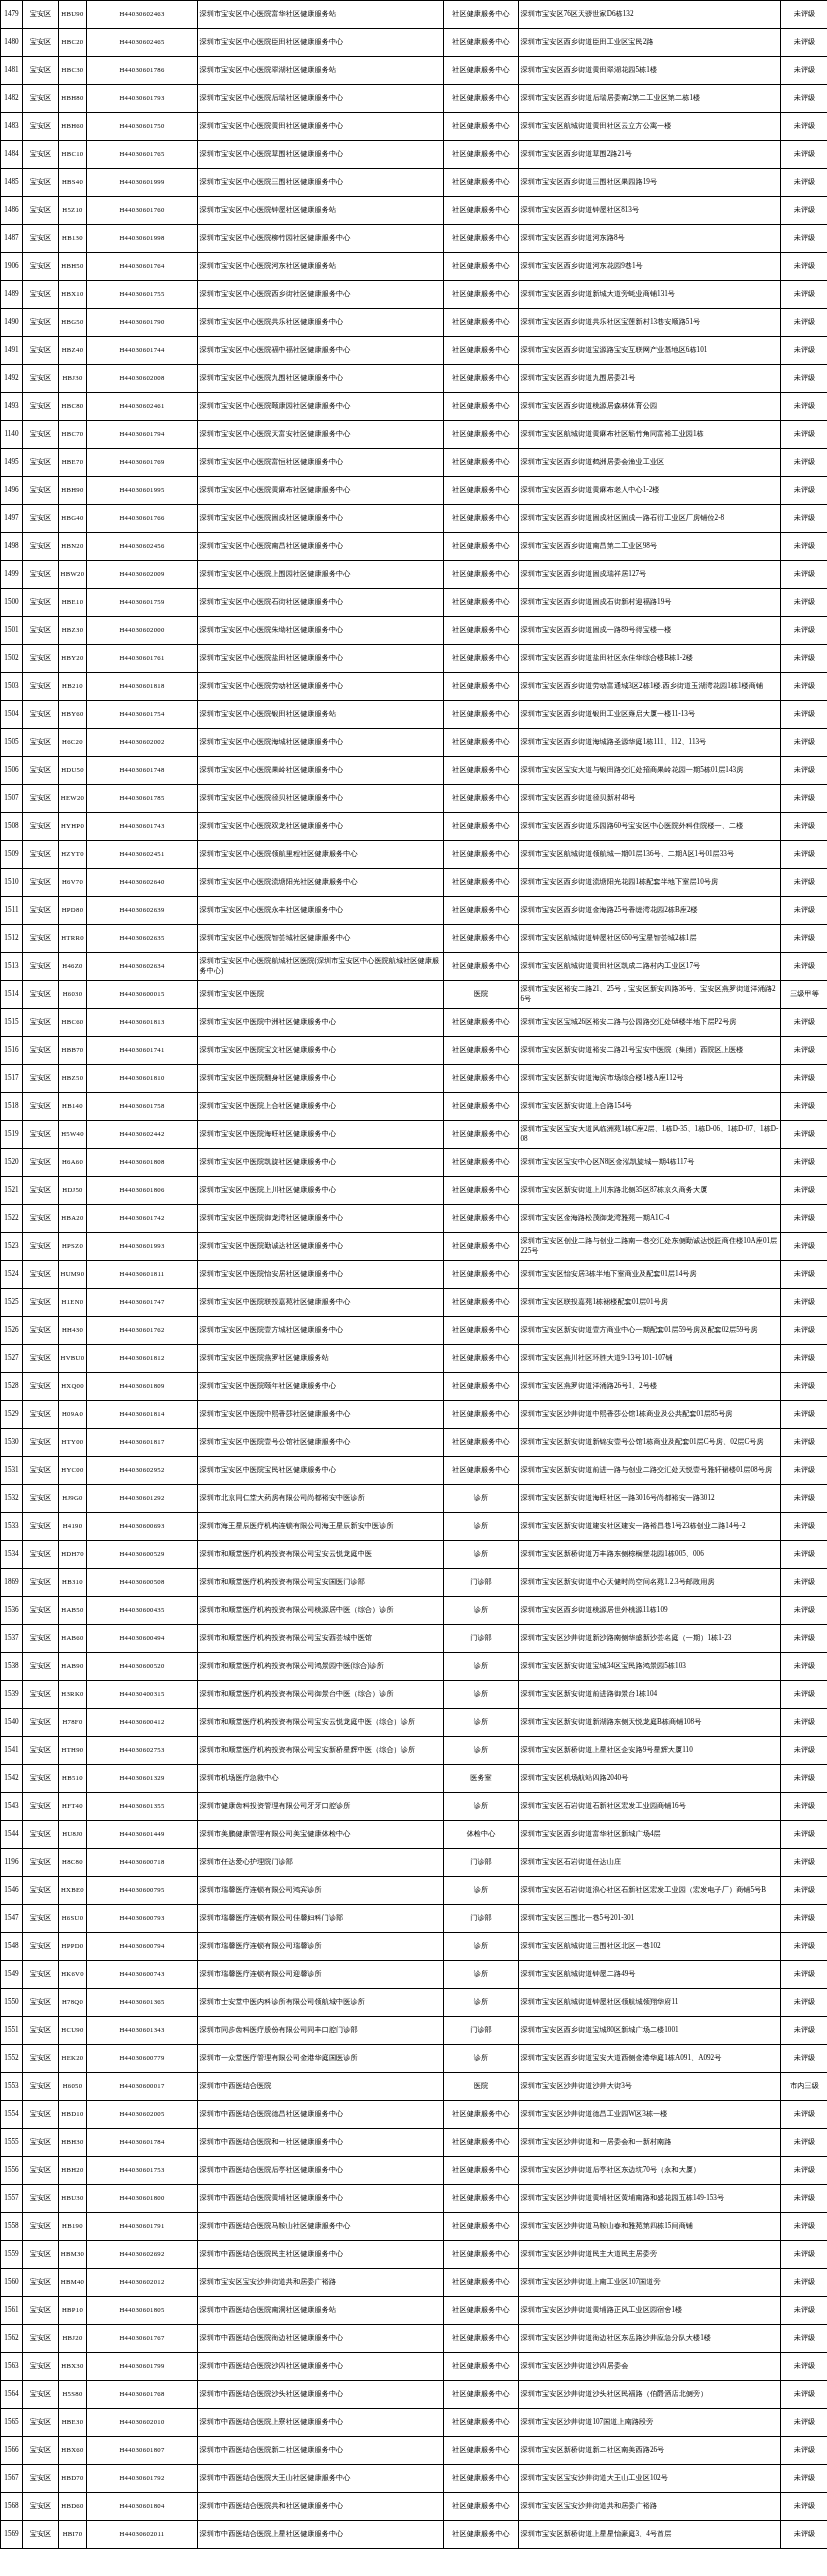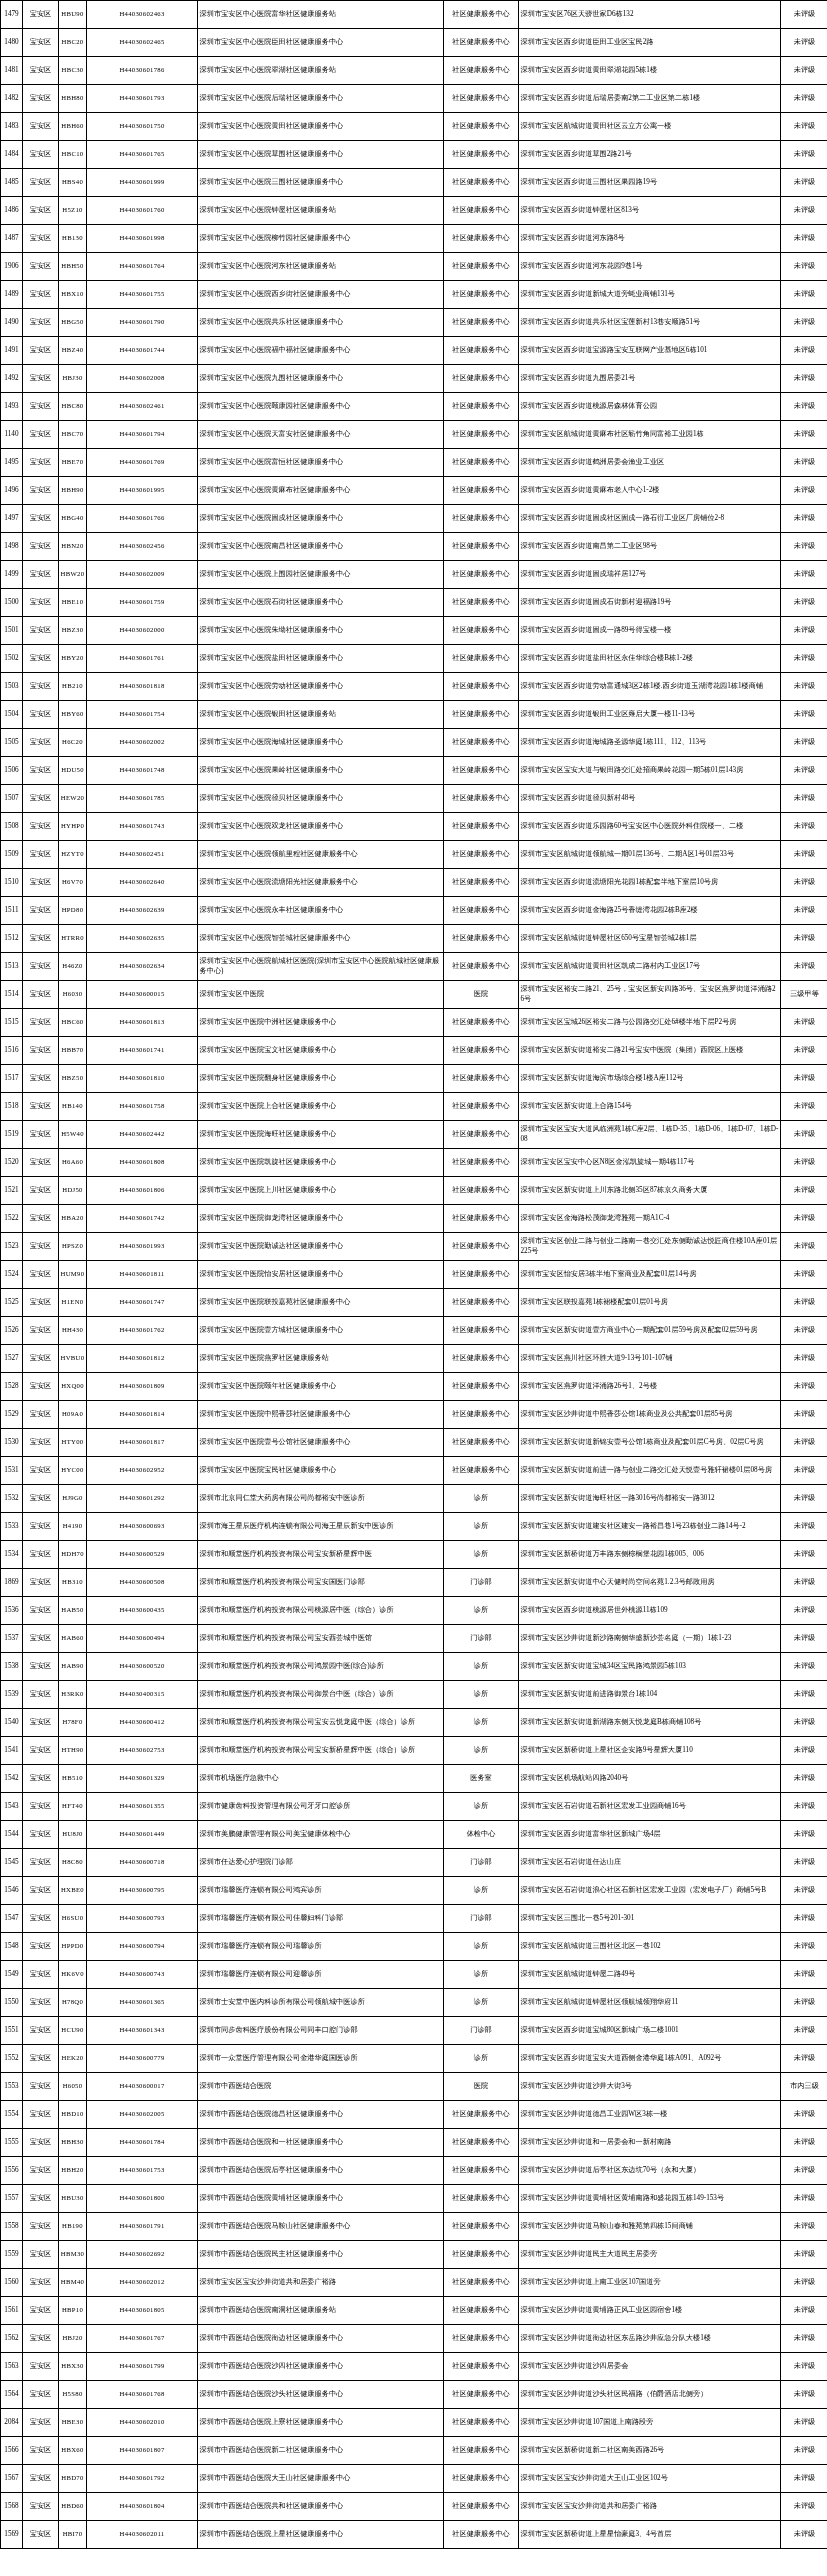--- a/index.html
+++ b/index.html
@@ -592,21 +592,21 @@
         <td class="c4">深圳市海王星辰医疗机构连锁有限公司海王星辰新安中医诊所</td>
         <td class="c5">诊所</td>
         <td class="c6">深圳市宝安区新安街道建安社区建安一路裕昌巷1号23栋创业二路14号-2</td>
         <td class="c7">未评级</td>
       </tr>
       <tr>
         <td class="c0">1534</td>
         <td class="c1">宝安区</td>
         <td class="c2">HDH70</td>
         <td class="c3">H44030600529</td>
-        <td class="c4">深圳市和顺堂医疗机构投资有限公司宝安新桥星辉中医</td>
+        <td class="c4">深圳市和顺堂医疗机构投资有限公司宝安云悦龙庭中医</td>
         <td class="c5">诊所</td>
         <td class="c6">深圳市宝安区新桥街道万丰路东侧棕榈堡花园1栋005、006</td>
         <td class="c7">未评级</td>
       </tr>
       <tr>
         <td class="c0">1869</td>
         <td class="c1">宝安区</td>
         <td class="c2">HB310</td>
         <td class="c3">H44030600508</td>
         <td class="c4">深圳市和顺堂医疗机构投资有限公司宝安国医门诊部</td>
@@ -698,21 +698,21 @@
         <td class="c0">1544</td>
         <td class="c1">宝安区</td>
         <td class="c2">HU8J0</td>
         <td class="c3">H44030601449</td>
         <td class="c4">深圳市美鹏健康管理有限公司美宝健康体检中心</td>
         <td class="c5">体检中心</td>
         <td class="c6">深圳市宝安区西乡街道富华社区新城广场4层</td>
         <td class="c7">未评级</td>
       </tr>
       <tr>
-        <td class="c0">1545</td>
+        <td class="c0">1196</td>
         <td class="c1">宝安区</td>
         <td class="c2">H8C80</td>
         <td class="c3">H44030600718</td>
         <td class="c4">深圳市任达爱心护理院门诊部</td>
         <td class="c5">门诊部</td>
         <td class="c6">深圳市宝安区石岩街道任达山庄</td>
         <td class="c7">未评级</td>
       </tr>
       <tr>
         <td class="c0">1546</td>
@@ -898,21 +898,21 @@
         <td class="c0">1564</td>
         <td class="c1">宝安区</td>
         <td class="c2">H5S80</td>
         <td class="c3">H44030601768</td>
         <td class="c4">深圳市中西医结合医院沙头社区健康服务中心</td>
         <td class="c5">社区健康服务中心</td>
         <td class="c6">深圳市宝安区沙井街道沙头社区民福路（伯爵酒店北侧旁）</td>
         <td class="c7">未评级</td>
       </tr>
       <tr>
-        <td class="c0">2084</td>
+        <td class="c0">1565</td>
         <td class="c1">宝安区</td>
         <td class="c2">HBE30</td>
         <td class="c3">H44030602010</td>
         <td class="c4">深圳市中西医结合医院上寮社区健康服务中心</td>
         <td class="c5">社区健康服务中心</td>
         <td class="c6">深圳市宝安区沙井街道107国道上南路段旁</td>
         <td class="c7">未评级</td>
       </tr>
       <tr>
         <td class="c0">1566</td>

